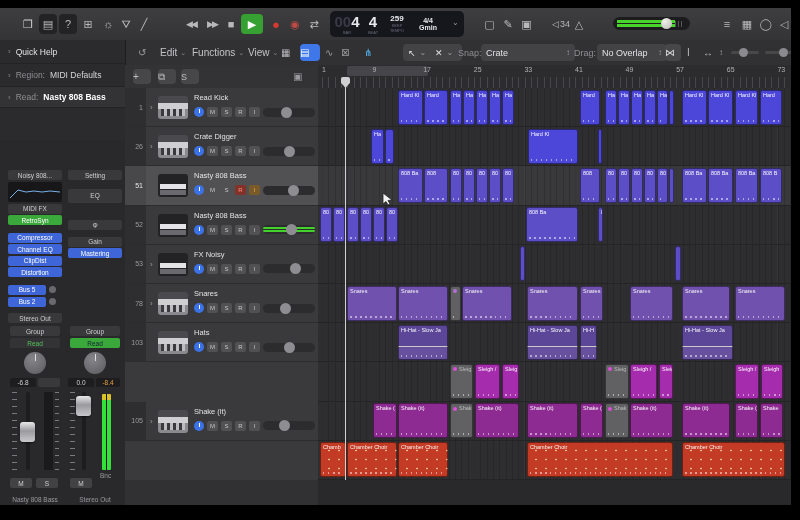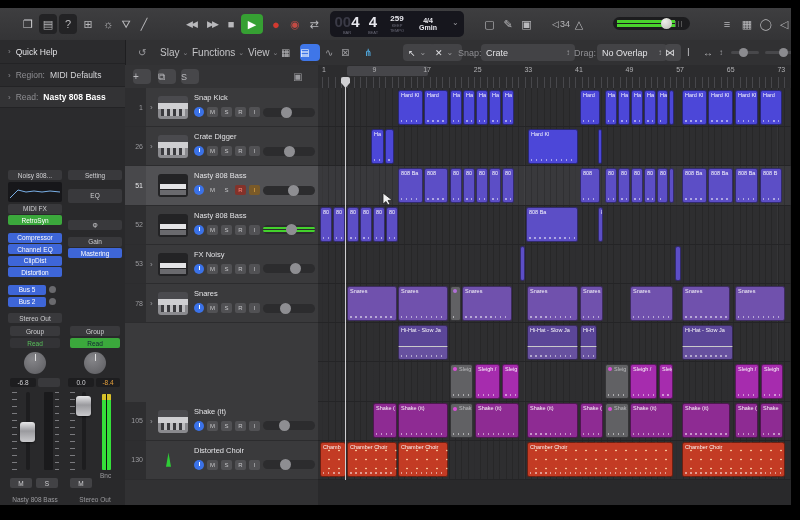--- a/index.html
+++ b/index.html
@@ -231,21 +231,21 @@
 
     <div class="tb" style="left:720px;width:14px;">≡</div>
     <div class="tb" style="left:740px;width:14px;">▦</div>
     <div class="tb" style="left:759px;width:14px;">◯</div>
     <div class="tb" style="left:777px;width:14px;">◁</div>
   </div>
 
   <div class="toolbar2">
     <div class="t2" style="left:13px;width:16px;color:#9a9a9e">↺</div>
     <div class="t2 menu" style="left:35px">
-          <span>Slay</span>
+          <span>Edit</span>
           <span class="chv">⌄</span>
         </div>
     <div class="t2 menu" style="left:67px">
           <span>Functions</span>
           <span class="chv">⌄</span>
         </div>
     <div class="t2 menu" style="left:123px">
           <span>View</span>
           <span class="chv">⌄</span>
         </div>
@@ -399,21 +399,21 @@
           <div class="rnum" style="left: 459.4px;">73</div>
         </div>
     <div class="rticks"></div>
   </div>
 
   <div class="headers" id="track-list">
         <div class="trow" style="top: 0px;">
           <div class="tnum">1</div>
           <div class="tdisc">›</div>
           <div class="ticon drum"></div>
-          <div class="tname">Snap Kick</div>
+          <div class="tname">Read Kick</div>
           <div class="tctls">
             <div class="pwr"></div>
             <div class="tbn">M</div>
             <div class="tbn">S</div>
             <div class="tbn">R</div>
             <div class="tbn">I</div>
             <div class="vslider">
               <div class="vknob" style="left: 18px;"></div>
             </div>
             <div class="pknob"></div>
@@ -495,53 +495,53 @@
             <div class="tbn">M</div>
             <div class="tbn">S</div>
             <div class="tbn">R</div>
             <div class="tbn">I</div>
             <div class="vslider">
               <div class="vknob" style="left: 17px;"></div>
             </div>
             <div class="pknob"></div>
           </div>
         </div>
+        <div class="trow" style="top: 235.2px;">
+          <div class="tnum">103</div>
+          <div class="ticon drum"></div>
+          <div class="tname">Hats</div>
+          <div class="tctls">
+            <div class="pwr"></div>
+            <div class="tbn">M</div>
+            <div class="tbn">S</div>
+            <div class="tbn">R</div>
+            <div class="tbn">I</div>
+            <div class="vslider">
+              <div class="vknob" style="left: 21px;"></div>
+            </div>
+            <div class="pknob gdot"></div>
+          </div>
+        </div>
         <div class="trow" style="top: 313.6px;">
           <div class="tnum">105</div>
           <div class="tdisc">›</div>
           <div class="ticon drum"></div>
           <div class="tname">Shake (it)</div>
           <div class="tctls">
             <div class="pwr"></div>
             <div class="tbn">M</div>
             <div class="tbn">S</div>
             <div class="tbn">R</div>
             <div class="tbn">I</div>
             <div class="vslider">
               <div class="vknob" style="left: 16px;"></div>
             </div>
             <div class="pknob gdot"></div>
           </div>
         </div>
-        <div class="trow" style="top: 352.8px;">
-          <div class="tnum">130</div>
-          <div class="ticon choir"></div>
-          <div class="tname">Distorted Choir</div>
-          <div class="tctls">
-            <div class="pwr"></div>
-            <div class="tbn">M</div>
-            <div class="tbn">S</div>
-            <div class="tbn">R</div>
-            <div class="tbn">I</div>
-            <div class="vslider">
-              <div class="vknob" style="left: 17px;"></div>
-            </div>
-            <div class="pknob"></div>
-          </div>
-        </div>
       </div>
   <div class="headers-bottom"></div>
 
   <div class="arrange" id="arrange">
         <div class="lane" style="top: 0px;">
           <div class="gridv"></div>
           <div class="blk c-blue" style="left: 80px; width: 25px;">
             <span class="bl">Hard Kl</span>
           </div>
           <div class="blk c-blue" style="left: 106px; width: 24px;">

